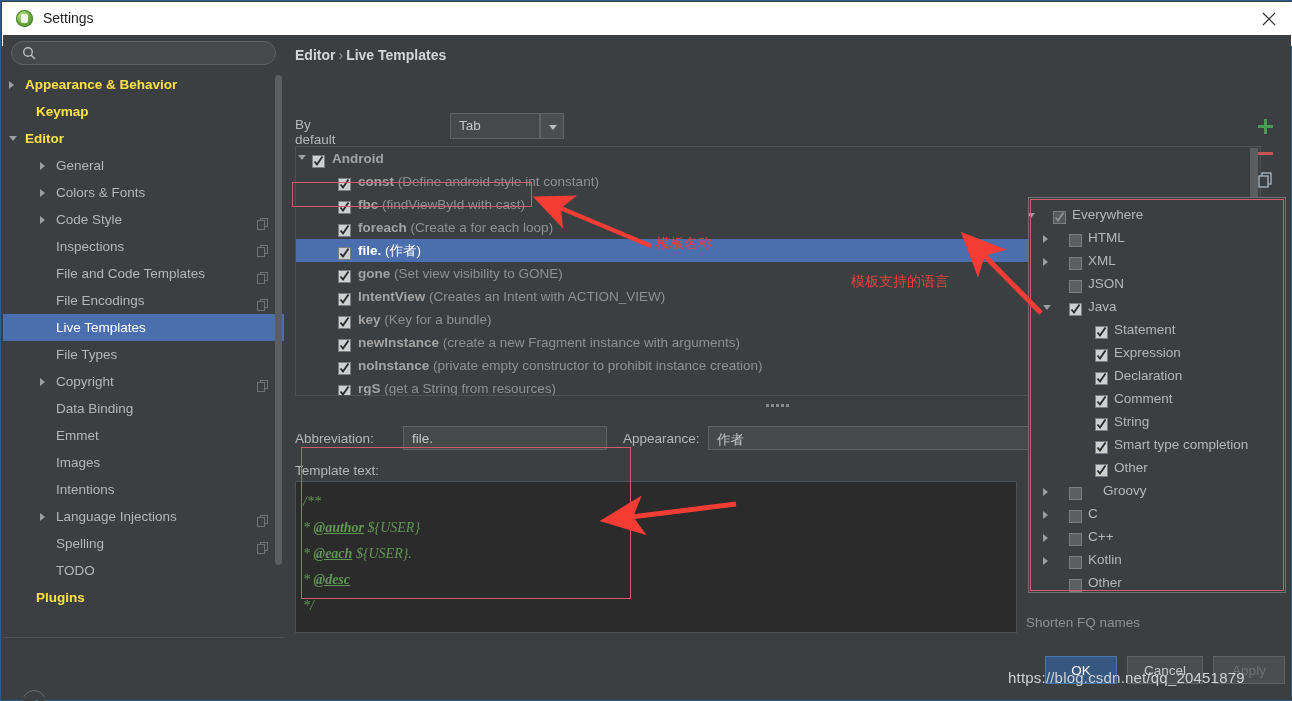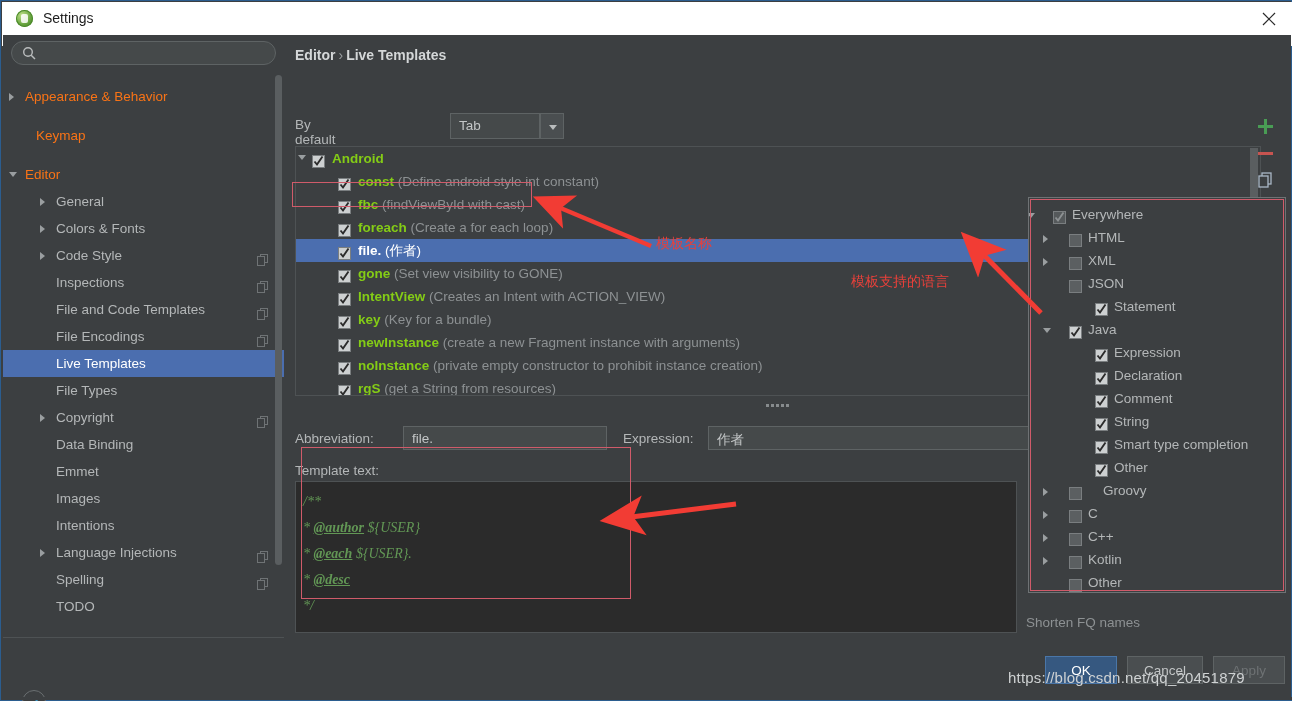--- a/index.html
+++ b/index.html
@@ -30,21 +30,21 @@
   .sidebar{position:absolute;left:2px;top:34px;width:281px;height:603px;
     background:#3c3f41;box-sizing:border-box;border-bottom:1px solid #4e5254;}
   .search-wrap{position:absolute;left:8px;top:6px;width:265px;height:24px;
     background:#45494a;border:1px solid #5e6364;border-radius:12px;box-sizing:border-box;}
   .search-icon{position:absolute;left:10px;top:4px;}
   .search-input{position:absolute;left:30px;top:2px;width:226px;height:18px;border:0;outline:0;
     background:transparent;color:#bbbbbb;font-size:12px;font-family:"Liberation Sans",sans-serif;}
   .tree{position:absolute;left:0;top:36px;width:281px;height:566px;overflow:hidden;}
   .titem{position:relative;height:27px;line-height:27px;white-space:nowrap;color:#b4b7b8;
     font-size:13.5px;padding-left:0;}
-  .titem.bold{font-weight:normal;color:#f97316;margin-top:12px;}
+  .titem.bold{font-weight:bold;color:#fde047;}
   .titem.selected{background:#4b6eaf;color:#ffffff;}
   .tlabel{position:absolute;top:0;}
   .arrow{position:absolute;top:10px;width:0;height:0;}
   .arrow.right{border-left:5px solid #9a9ea0;border-top:4px solid transparent;border-bottom:4px solid transparent;}
   .arrow.down{border-top:5px solid #9a9ea0;border-left:4px solid transparent;border-right:4px solid transparent;top:11px;}
   .copyglyph{position:absolute;right:16px;top:6px;width:11px;height:12px;opacity:.55;}
   .side-scroll{position:absolute;right:2px;top:40px;width:7px;height:500px;}
   .side-scroll .thumb{position:absolute;left:0;top:0;width:7px;height:490px;background:#5a5e60;border-radius:4px;}
   .help-btn{position:absolute;left:19px;top:655px;width:24px;height:24px;border-radius:50%;
     background:#3c3f41;border:1px solid #6a6f71;color:#3592c4;font-size:15px;font-weight:bold;
@@ -63,21 +63,21 @@
     border:1px solid #5e6364;box-sizing:border-box;}
   .combo-arrow i{position:absolute;left:8px;top:11px;width:0;height:0;
     border-top:5px solid #b9bcbd;border-left:4px solid transparent;border-right:4px solid transparent;}
 
   
   .tmpl-list{position:absolute;left:11px;top:111px;width:966px;height:250px;
     background:#3c3f41;border:1px solid #4e5254;box-sizing:border-box;overflow:hidden;}
   .trow{position:relative;height:23px;line-height:23px;white-space:nowrap;font-size:13.5px;}
   .trow.selected{background:#4b6eaf;}
   .trow .cb{position:absolute;top:5px;width:13px;height:13px;}
-  .tname{color:#84cc16;font-weight:bold;}
+  .tname{color:#a3a3a3;font-weight:bold;}
   .tdesc{color:#8d9193;font-weight:normal;}
   .trow.selected .tname,.trow.selected .tdesc{color:#ffffff;}
   .list-scroll{position:absolute;right:1px;top:1px;width:10px;height:248px;background:#3c3f41;}
   .list-scroll .thumb{position:absolute;left:1px;top:0;width:8px;height:248px;background:#5a5e60;}
 
   
   .rt-toolbar{position:absolute;left:1252px;top:112px;width:26px;height:85px;}
   .rt-btn{position:relative;width:26px;height:27px;}
 
   
@@ -366,21 +366,21 @@
 
     <div class="splitter">
       <div class="dots"></div>
     </div>
 
     <div class="field-label" style="left:11px;top:396px;">Abbreviation:</div>
     <div class="textfield" style="left:119px;top:391px;width:204px;height:24px;">
       <span class="val">file.</span>
     </div>
 
-    <div class="field-label" style="left:339px;top:396px;">Expression:</div>
+    <div class="field-label" style="left:339px;top:396px;">Appearance:</div>
     <div class="textfield" style="left:424px;top:391px;width:553px;height:24px;">
       <span class="val">作者</span>
     </div>
 
     <div class="tt-label">Template text:</div>
     <div class="tmpl-text">
       <div class="code" id="code-lines">
           <div><span class="plain">/**</span></div>
           <div><span class="plain">* </span><span class="tag">@author</span><span class="plain">  ${USER}</span></div>
           <div><span class="plain">* </span><span class="tag">@each</span><span class="plain">  ${USER}.</span></div>
@@ -440,33 +440,33 @@
             </svg></span>
           <span class="lbl" style="left:59px">XML</span>
         </div>
         <div class="lrow">
           <span class="cb" style="left:40px"><svg width="13" height="13" viewBox="0 0 13 13">
               <rect x="0.5" y="0.5" width="12" height="12" fill="#5b5f61" stroke="#7a7e80"></rect>
             </svg></span>
           <span class="lbl" style="left:59px">JSON</span>
         </div>
         <div class="lrow">
+          <span class="arr down" style="left:14px"></span>
+          <span class="cb" style="left:40px"><svg width="13" height="13" viewBox="0 0 13 13">
+              <rect x="0.5" y="0.5" width="12" height="12" fill="#cdd0d1" stroke="#7a7e80"></rect>
+              <path d="M2.5,6.5 L5,9.5 L10.5,1.5" fill="none" stroke="#2b2b2b" stroke-width="1.9"></path>
+            </svg></span>
+          <span class="lbl" style="left:59px">Java</span>
+        </div>
+        <div class="lrow">
           <span class="cb" style="left:66px"><svg width="13" height="13" viewBox="0 0 13 13">
               <rect x="0.5" y="0.5" width="12" height="12" fill="#cdd0d1" stroke="#7a7e80"></rect>
               <path d="M2.5,6.5 L5,9.5 L10.5,1.5" fill="none" stroke="#2b2b2b" stroke-width="1.9"></path>
             </svg></span>
           <span class="lbl" style="left:85px">Statement</span>
-        </div>
-        <div class="lrow">
-          <span class="arr down" style="left:14px"></span>
-          <span class="cb" style="left:40px"><svg width="13" height="13" viewBox="0 0 13 13">
-              <rect x="0.5" y="0.5" width="12" height="12" fill="#cdd0d1" stroke="#7a7e80"></rect>
-              <path d="M2.5,6.5 L5,9.5 L10.5,1.5" fill="none" stroke="#2b2b2b" stroke-width="1.9"></path>
-            </svg></span>
-          <span class="lbl" style="left:59px">Java</span>
         </div>
         <div class="lrow">
           <span class="cb" style="left:66px"><svg width="13" height="13" viewBox="0 0 13 13">
               <rect x="0.5" y="0.5" width="12" height="12" fill="#cdd0d1" stroke="#7a7e80"></rect>
               <path d="M2.5,6.5 L5,9.5 L10.5,1.5" fill="none" stroke="#2b2b2b" stroke-width="1.9"></path>
             </svg></span>
           <span class="lbl" style="left:85px">Expression</span>
         </div>
         <div class="lrow">
           <span class="cb" style="left:66px"><svg width="13" height="13" viewBox="0 0 13 13">

